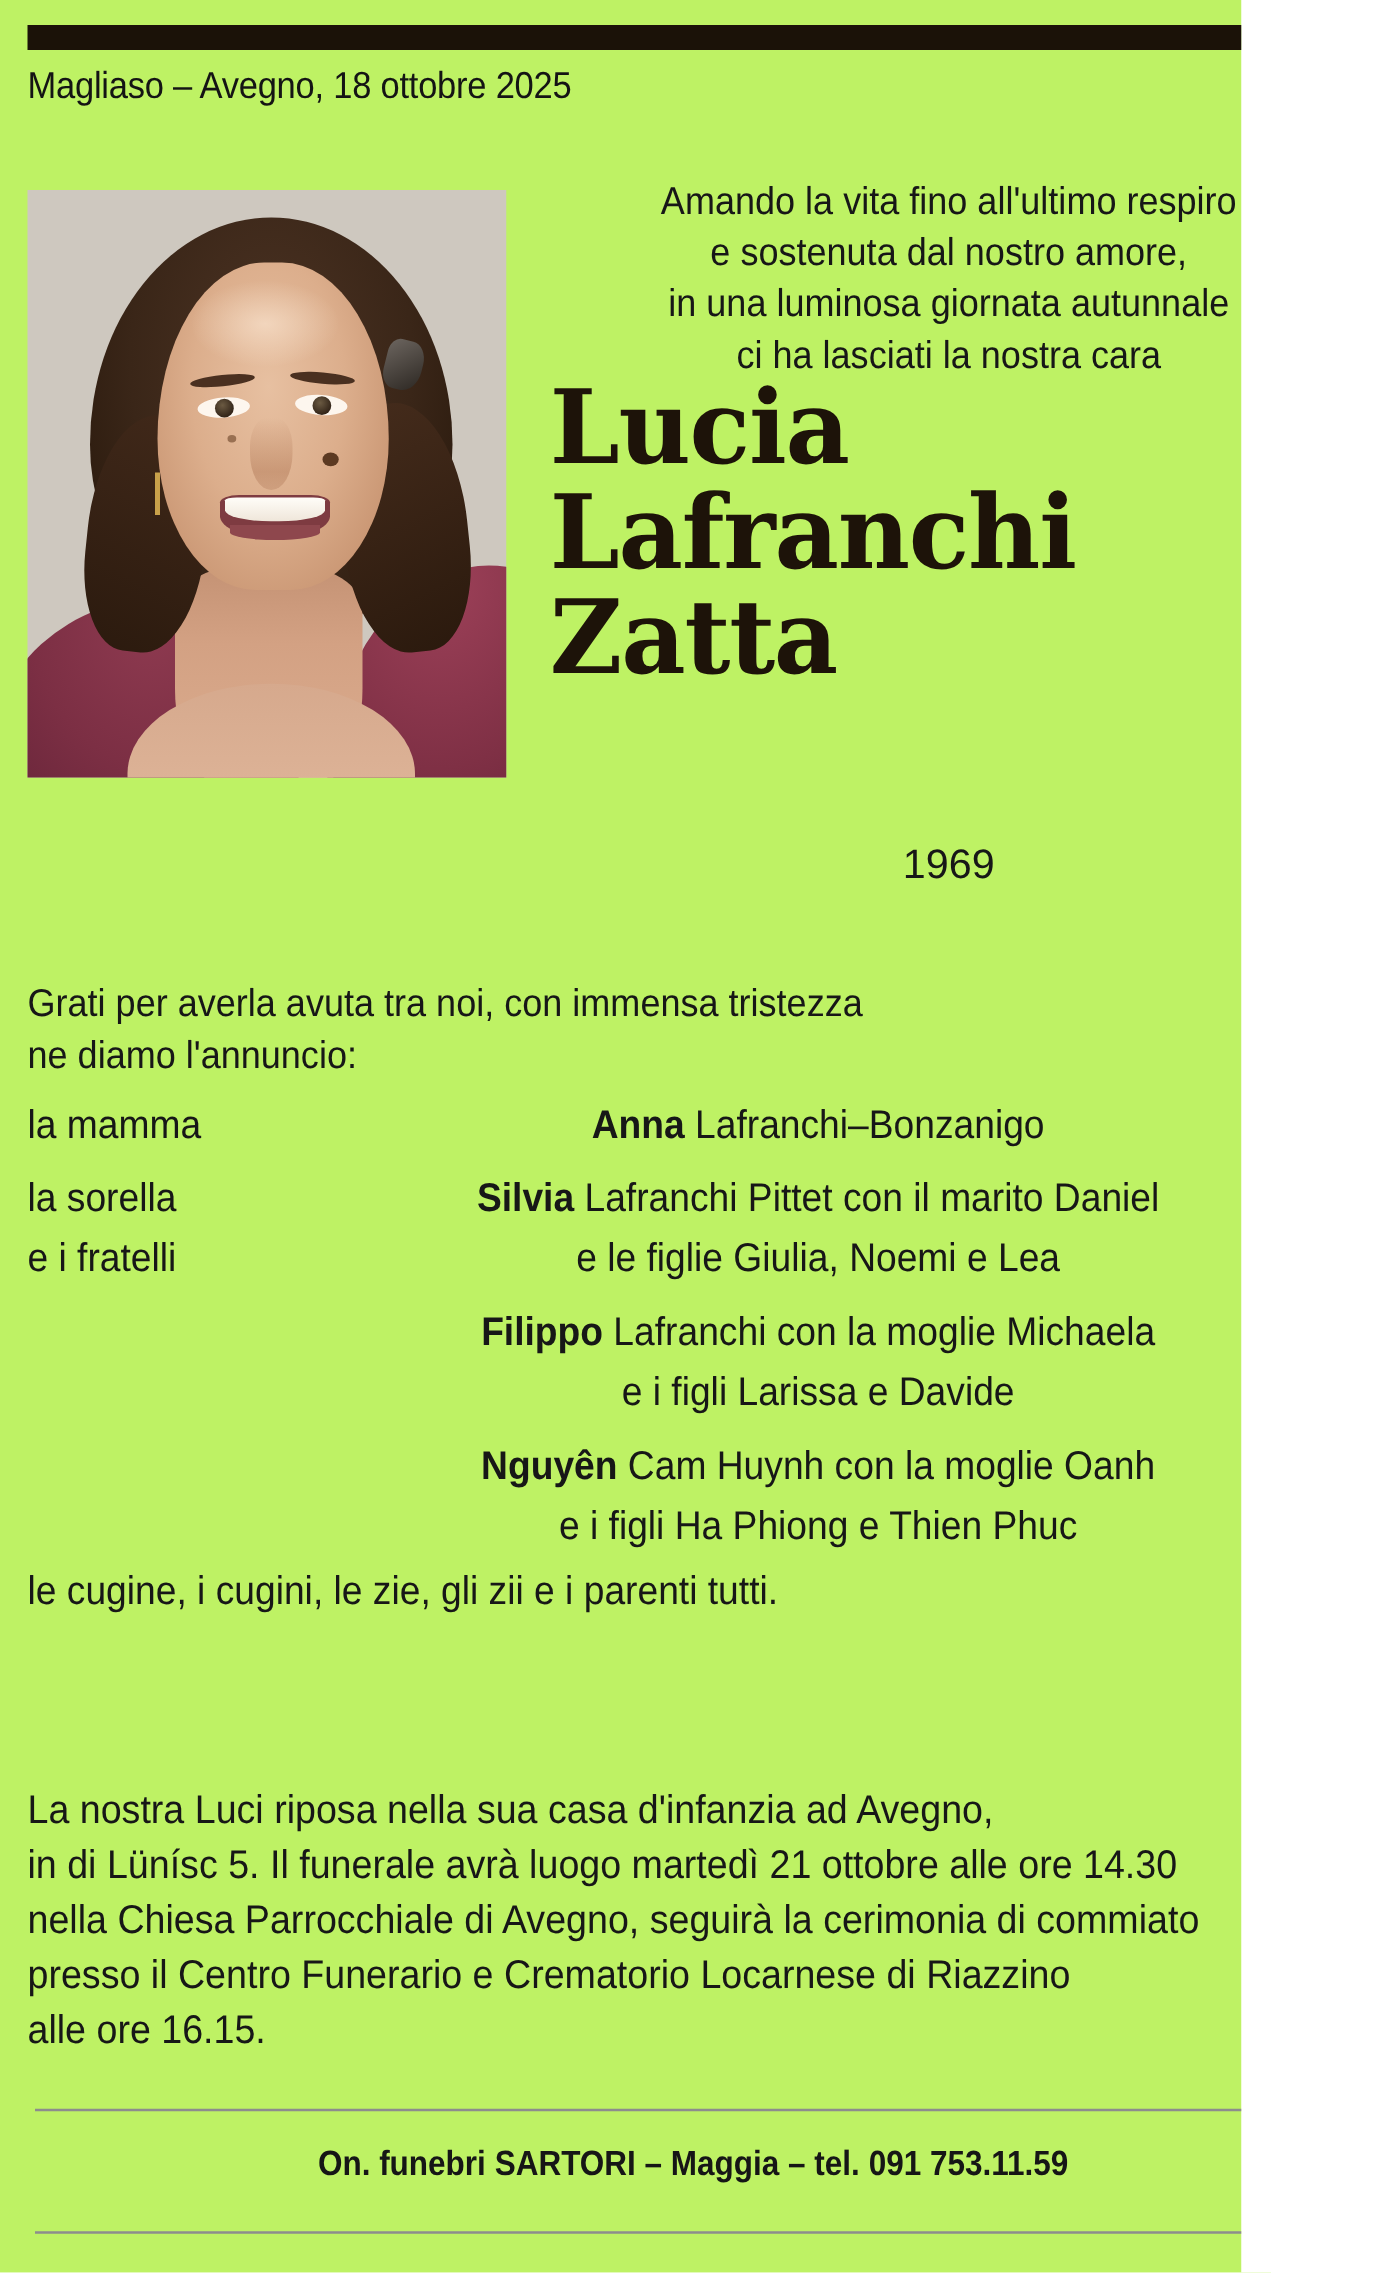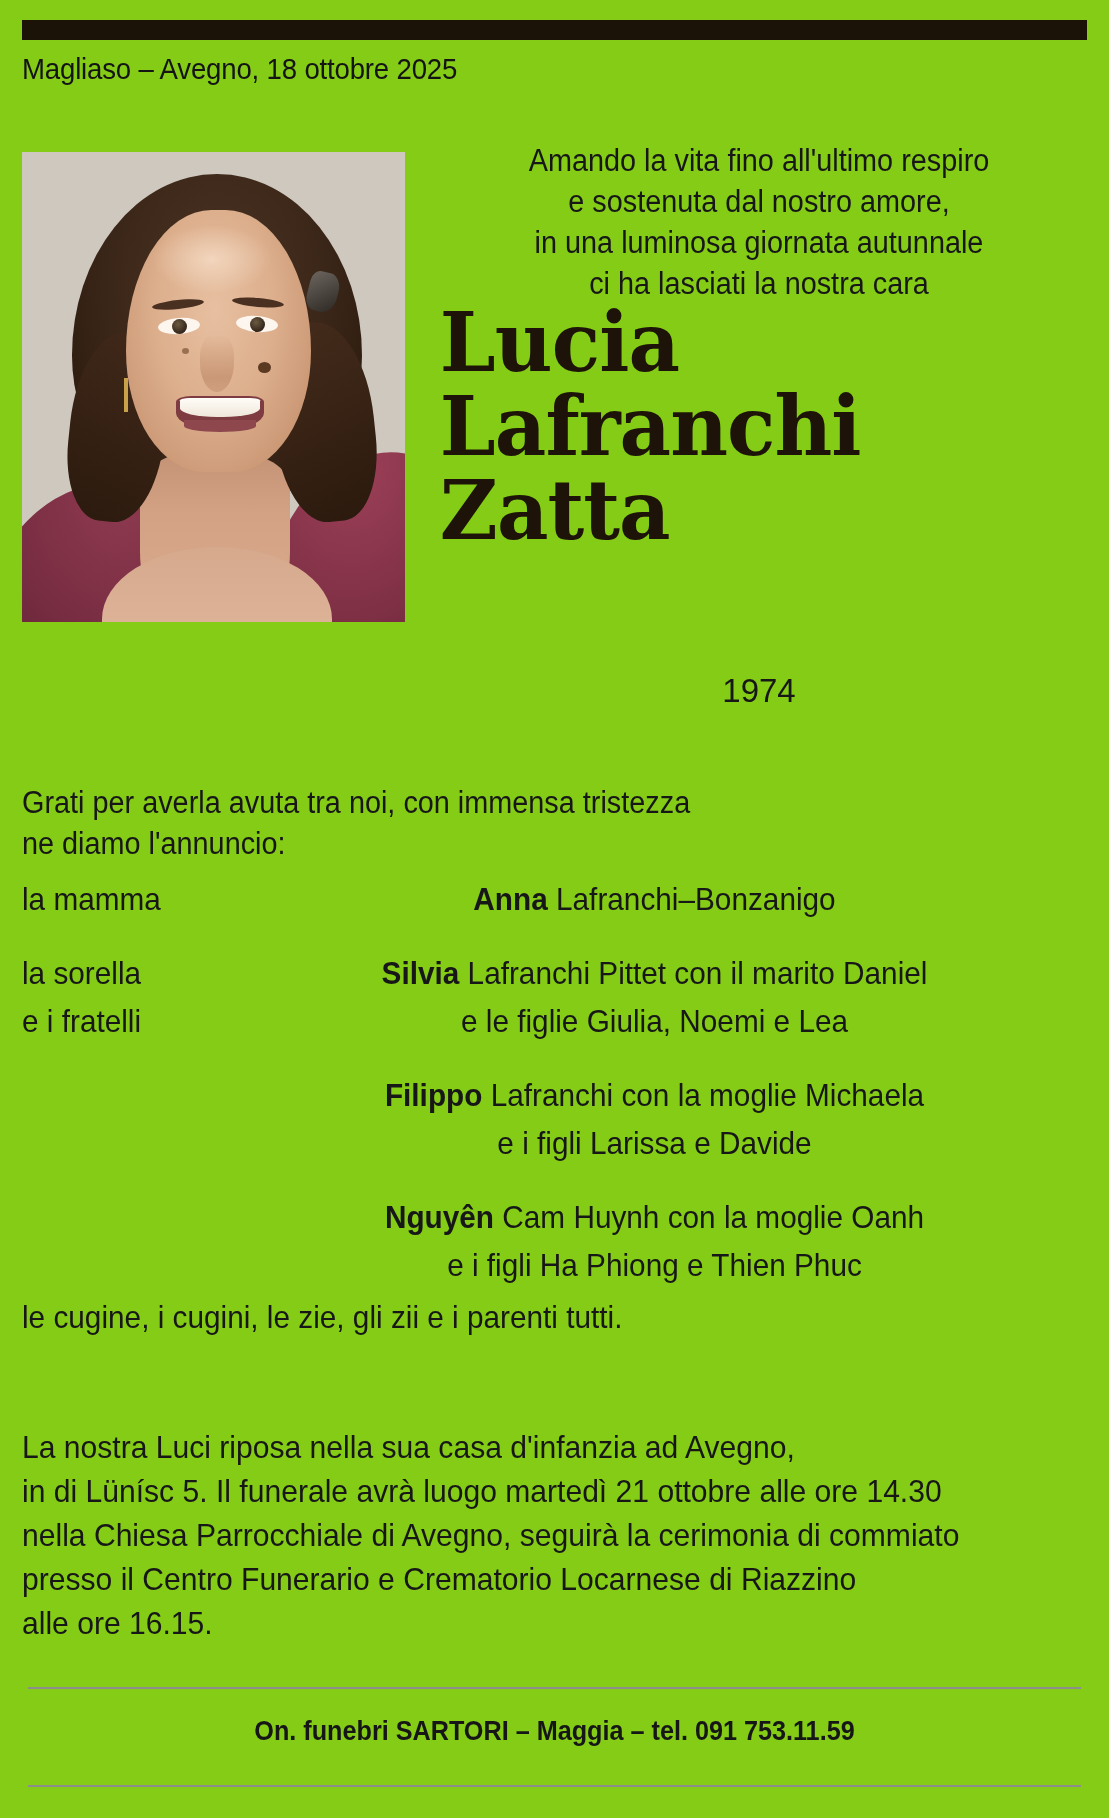--- a/index.html
+++ b/index.html
@@ -10,23 +10,23 @@
   }
 
   body {
     font-family: "Liberation Sans", sans-serif;
     color: #1b1410;
     -webkit-font-smoothing: antialiased;
   }
 
   .sheet {
     position: relative;
-    width: 1109px;
+    width: 993px;
     height: 1818px;
-    background: #84cc16;
+    background: #bef264;
     overflow: hidden;
   }
 
   
   .top-rule {
     position: absolute;
     left: 22px;
     top: 20px;
     width: 1065px;
     height: 20px;
@@ -240,21 +240,21 @@
     top: 875px;
     width: 1065px;
     font-size: 32px;
     line-height: 48px;
     color: #171717;
   }
   .fam-row {
     display: flex;
     align-items: flex-end;
   }
-  .fam-row.gap-top { margin-top: 26px; }
+  .fam-row.gap-top { margin-top: 11px; }
   .fam-label {
     width: 200px;
     flex: 0 0 200px;
     transform: scaleX(0.93);
     transform-origin: left bottom;
     white-space: pre-line;
     line-height: 48px;
   }
   .fam-names {
     flex: 1 1 auto;
@@ -350,21 +350,21 @@
     <div>in una luminosa giornata autunnale</div>
     <div>ci ha lasciati la nostra cara</div>
   </div>
 
   <div class="name-block">
     <div class="name-line">Lucia</div>
     <div class="name-line">Lafranchi</div>
     <div class="name-line">Zatta</div>
   </div>
 
-  <div class="year">1974</div>
+  <div class="year">1969</div>
 
   <div class="announce">
     <div>Grati per averla avuta tra noi, con immensa tristezza</div>
     <div>ne diamo l'annuncio:</div>
   </div>
 
   <div class="family">
 
 
     <div class="fam-row">

